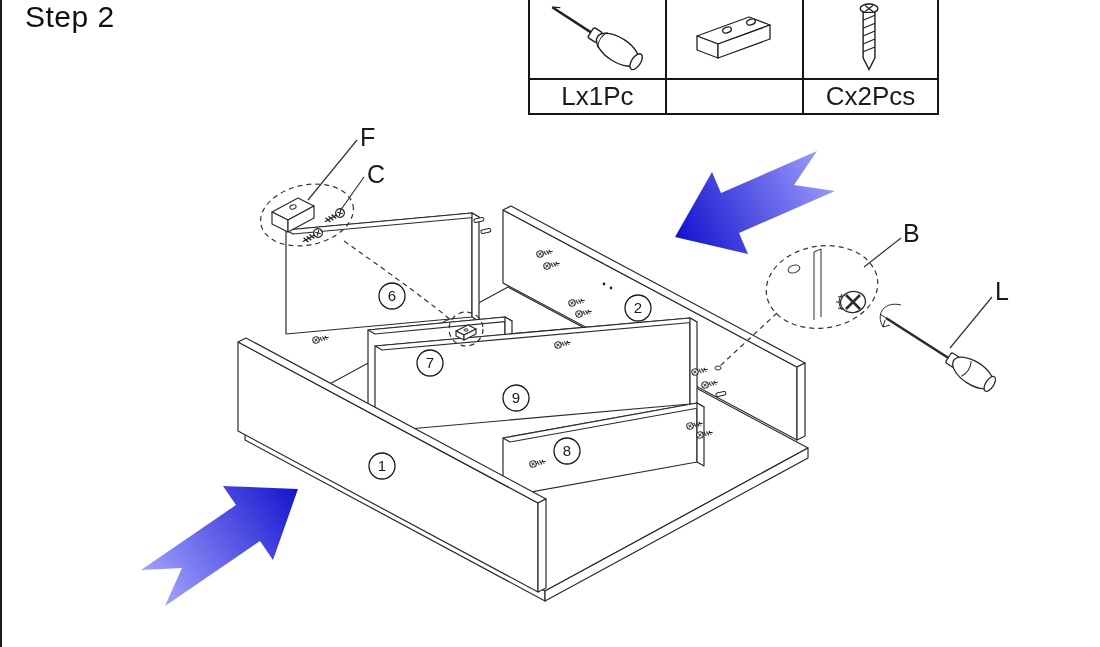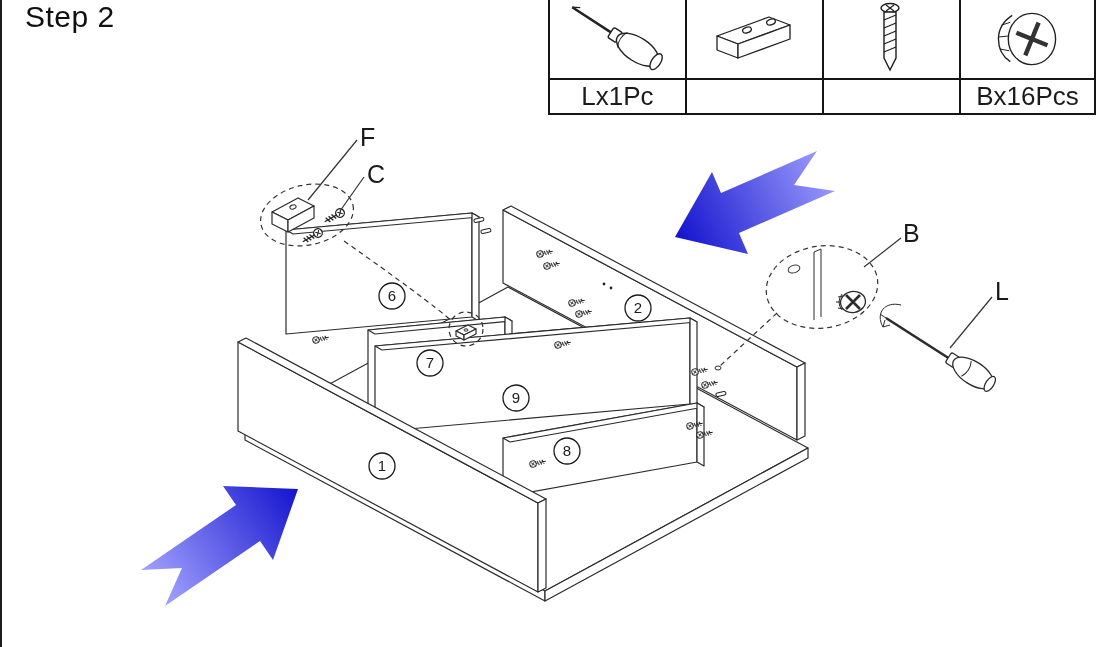--- a/index.html
+++ b/index.html
@@ -5,21 +5,21 @@
   html,body { margin:0; padding:0; background:#fff; }
   .canvas {
     position:relative; width:1100px; height:647px; background:#ffffff;
     overflow:hidden; font-family:"Liberation Sans", sans-serif;
   }
   .page-edge { position:absolute; left:0; top:0; width:2px; height:647px; background:#1c1c1c; }
   .title {
     position:absolute; left:25px; top:0px; font-size:30px; line-height:1.15;
     color:#101010; letter-spacing:0.5px;
   }
-  .parts-table { position:absolute; left:548px; top:0; display:flex; border-bottom:2px solid #151515; background:#fff; }
+  .parts-table { position:absolute; left:528px; top:0; display:flex; border-bottom:2px solid #151515; background:#fff; }
   .cell { width:137px; box-sizing:border-box; border-left:2px solid #151515; }
   .cell:last-child { border-right:2px solid #151515; }
   .icon-box { height:78px; border-bottom:2px solid #151515; display:flex; align-items:flex-start; justify-content:center; }
   .part-label { height:33px; display:flex; align-items:center; justify-content:center; font-size:26px; color:#1b1b1b; }
   .diagram { position:absolute; left:0; top:0; }
   svg text { font-family:"Liberation Sans", sans-serif; fill:#1a1a1a; }
   .panel { fill:#ffffff; stroke:#2b2b2b; stroke-width:1.2; stroke-linejoin:round; }
   .thin  { stroke:#2b2b2b; stroke-width:1; fill:none; }
   .dash  { stroke:#333; stroke-width:1.2; fill:none; stroke-dasharray:5 4; }
   .leader{ stroke:#333; stroke-width:1.2; fill:none; }
@@ -68,35 +68,21 @@
       <div class="icon-box">
         <svg width="135" height="78" viewBox="0 0 135 78">
           <g stroke="#1c1c1c" fill="#fff">
             <ellipse cx="66" cy="8" rx="9" ry="4.5" stroke-width="1.4"></ellipse>
             <path d="M 62 5 L 70 11 M 70 5 L 62 11" stroke-width="1.2"></path>
             <polygon points="60,12 72,12 72,58 66,70 60,58" stroke-width="1.4"></polygon>
             <path d="M 60 20 L 72 15 M 60 28 L 72 23 M 60 36 L 72 31 M 60 44 L 72 39 M 60 52 L 72 47" stroke-width="1.1"></path>
           </g>
         </svg>
       </div>
-    </div>
-    <div class="cell">
-      <div class="icon-box">
-        <svg width="135" height="78" viewBox="0 0 135 78">
-          <g stroke="#222" fill="#fff" stroke-width="1.4">
-            <path d="M 52 15 q -14 9 -14 24 q 0 15 12 23" fill="none"></path>
-            <path d="M 41 25 l 9 -3 M 38 37 l 10 -1 M 39 49 l 10 2" stroke-width="1" fill="none"></path>
-            <ellipse cx="72" cy="39" rx="24" ry="26"></ellipse>
-            <g transform="rotate(22 72 39)" stroke="#333" stroke-width="4.5" fill="none">
-              <path d="M 72 21 L 72 57 M 55 39 L 89 39"></path>
-            </g>
-          </g>
-        </svg>
-      </div>
-      <div class="part-label">Bx16Pcs</div>
+      <div class="part-label">Cx2Pcs</div>
     </div>
   </div>
 
   <svg class="diagram" width="1100" height="647" viewBox="0 0 1100 647">
     <defs>
       <g id="scr">
         <circle cx="0" cy="0" r="3.2" fill="#fff" stroke="#222" stroke-width="1"></circle>
         <path d="M -1.5 -1.5 L 1.5 1.5 M 1.5 -1.5 L -1.5 1.5" stroke="#222" stroke-width="0.8" fill="none"></path>
         <path d="M 3 0 H 13 M 4.5 -2.2 L 6 2.2 M 7 -2.2 L 8.5 2.2 M 9.5 -2.2 L 11 2.2" stroke="#222" stroke-width="1" fill="none"></path>
       </g>

